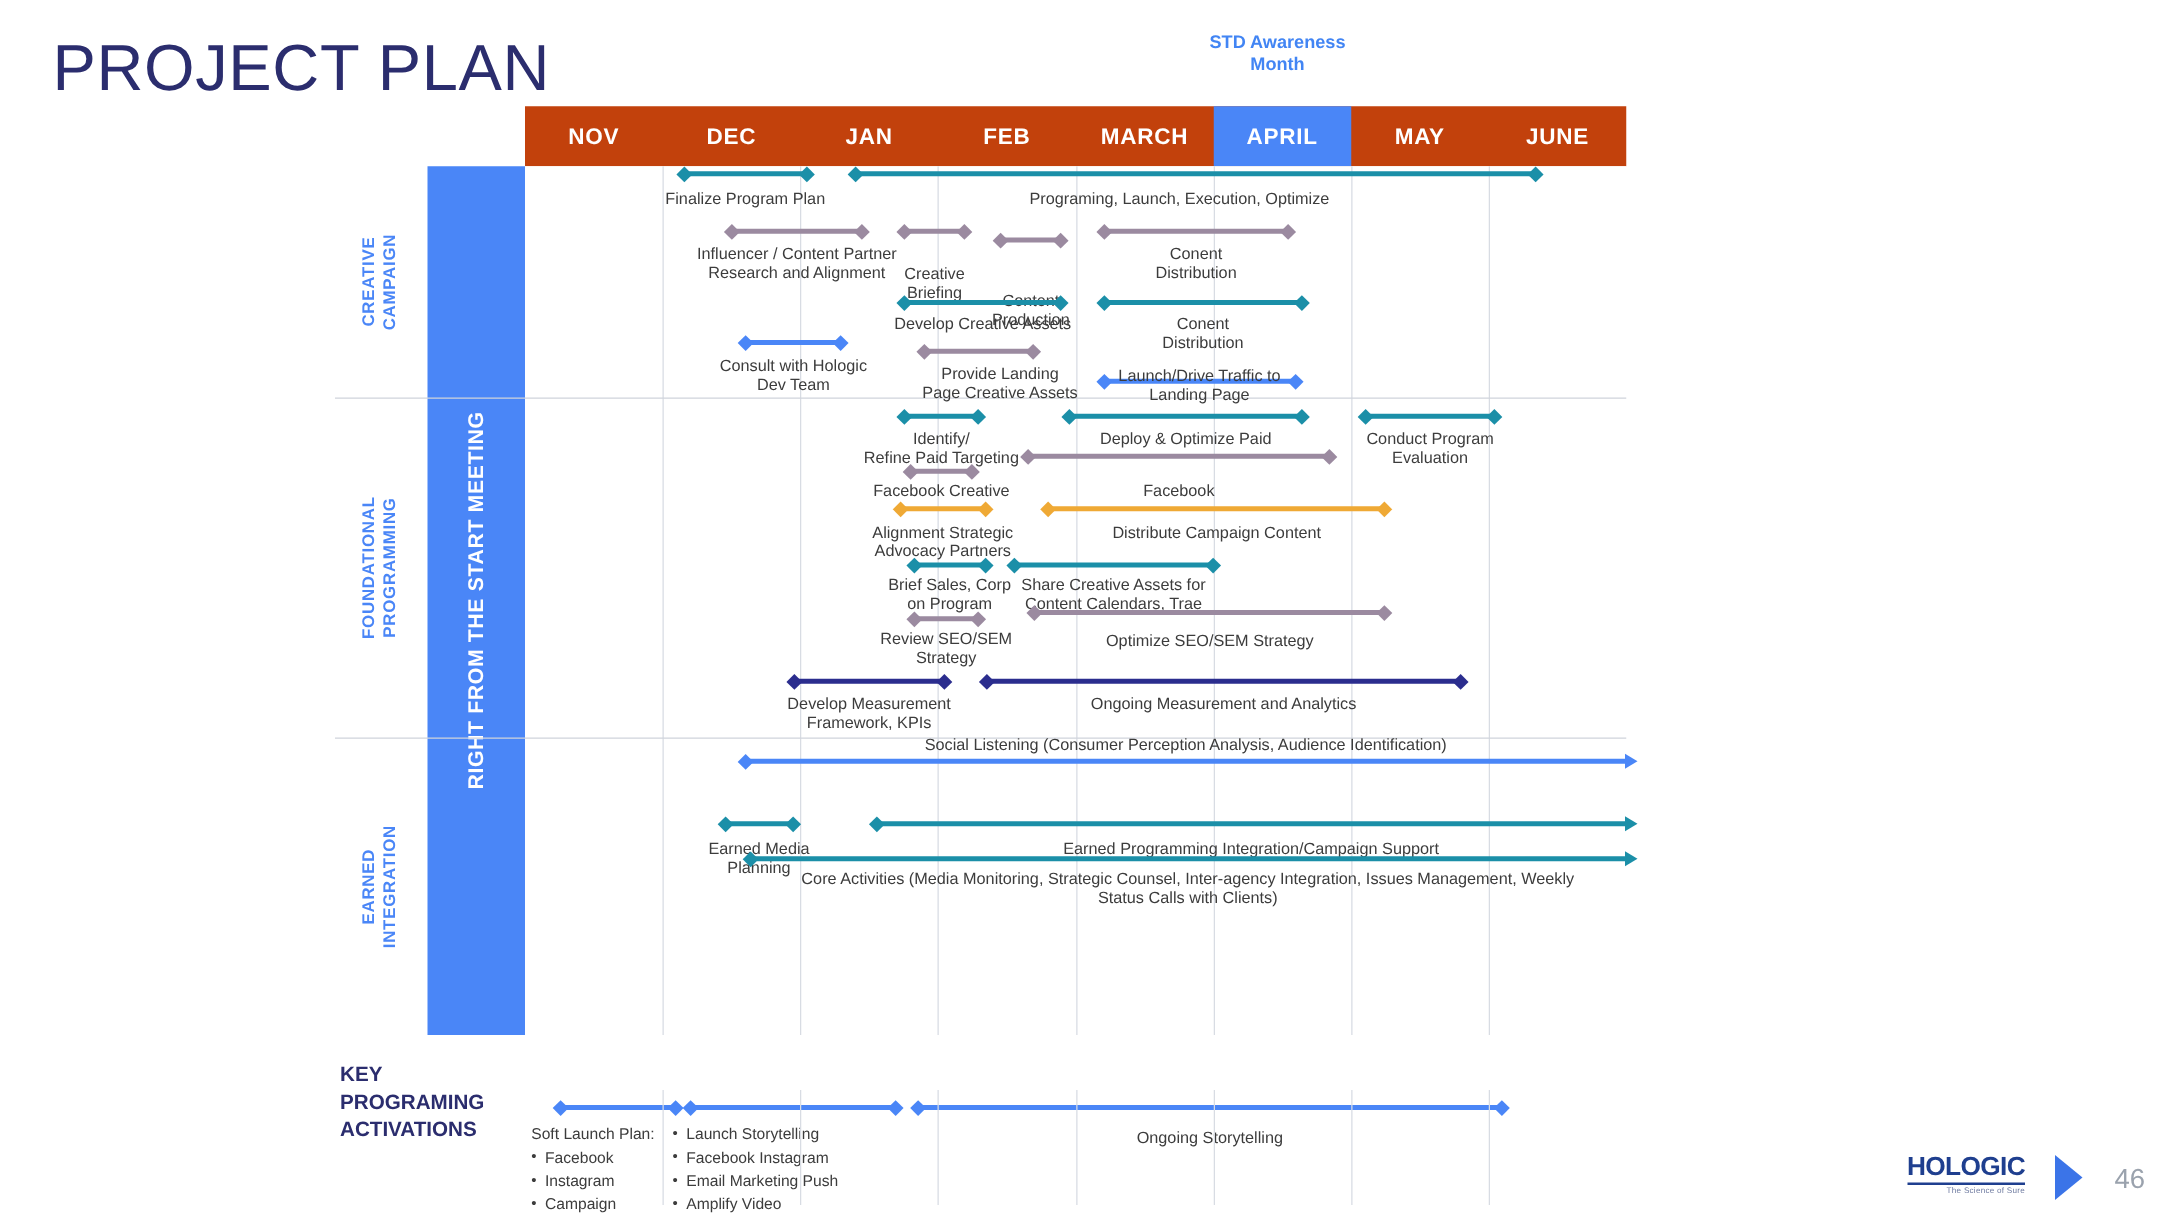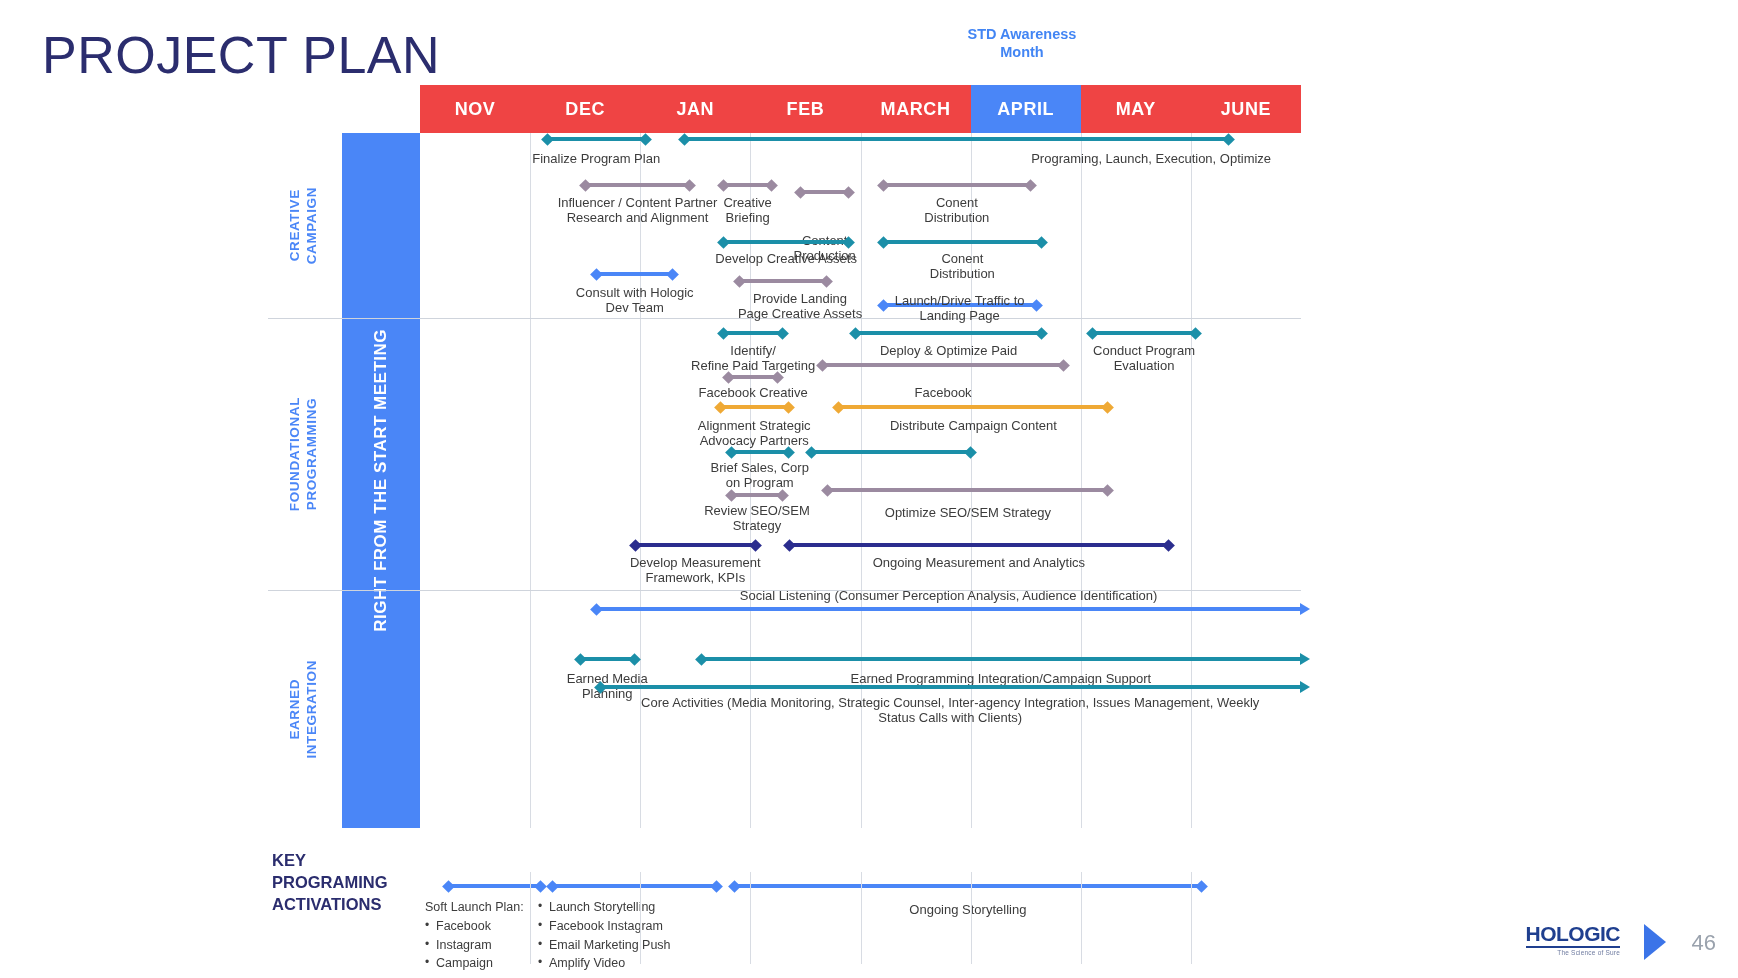--- a/index.html
+++ b/index.html
@@ -22,21 +22,21 @@
   
   .std-note {
     position:absolute; left:963px; top:26px; width:118px;
     text-align:center; color:#4285f4; font-weight:bold;
     font-size:14.5px; line-height:1.22;
   }
 
   
   .months {
     position:absolute; left:420px; top:85px; width:881px; height:48px;
-    background:#ef4444; display:flex;
+    background:#c2410c; display:flex;
   }
   .month {
     flex:1; display:flex; align-items:center; justify-content:center;
     color:#ffffff; font-weight:bold; font-size:18px; letter-spacing:0.6px;
   }
   .month.hl { background:#4a86f7; }
 
   
   .startbar {
     position:absolute; left:342px; top:133px; width:78px; height:695px;
@@ -182,32 +182,32 @@
       <div class="hline" style="top: 457px;"></div>
       <div class="bar" style="left: 126.644px; top: 4px; width: 99.1125px; background: rgb(27, 143, 168);">
         <span class="cap l" style="background: rgb(27, 143, 168);"></span>
         <span class="cap r" style="background: rgb(27, 143, 168);"></span>
       </div>
       <div class="tlabel" style="top: 18px; left: 91.6437px; width: 169.113px;">Finalize Program Plan</div>
       <div class="bar" style="left: 264.3px; top: 4px; width: 545.119px; background: rgb(27, 143, 168);">
         <span class="cap l" style="background: rgb(27, 143, 168);"></span>
         <span class="cap r" style="background: rgb(27, 143, 168);"></span>
       </div>
-      <div class="tlabel" style="top: 18px; left: 236px; width: 615.119px; text-align: right;">Programing, Launch, Execution, Optimize</div>
+      <div class="tlabel" style="top: 18px; left: 216px; width: 615.119px;">Programing, Launch, Execution, Optimize</div>
       <div class="bar" style="left: 165.188px; top: 50px; width: 104.619px; background: rgb(155, 138, 160);">
         <span class="cap l" style="background: rgb(155, 138, 160);"></span>
         <span class="cap r" style="background: rgb(155, 138, 160);"></span>
       </div>
       <div class="tlabel" style="top: 62px; left: 130.188px; width: 174.619px;">Influencer / Content Partner
 Research and Alignment</div>
       <div class="bar" style="left: 302.844px; top: 50px; width: 49.5562px; background: rgb(155, 138, 160);">
         <span class="cap l" style="background: rgb(155, 138, 160);"></span>
         <span class="cap r" style="background: rgb(155, 138, 160);"></span>
       </div>
-      <div class="tlabel" style="top: 62px; left: 267.844px; width: 119.556px;">Creative
+      <div class="tlabel" style="top: 78px; left: 267.844px; width: 119.556px;">Creative
 Briefing</div>
       <div class="bar" style="left: 379.931px; top: 57px; width: 49.5562px; background: rgb(155, 138, 160);">
         <span class="cap l" style="background: rgb(155, 138, 160);"></span>
         <span class="cap r" style="background: rgb(155, 138, 160);"></span>
       </div>
       <div class="tlabel" style="top: 68px; left: 344.931px; width: 119.556px; margin-top: 32px;">Content
 Production</div>
       <div class="bar" style="left: 462.525px; top: 50px; width: 148.669px; background: rgb(155, 138, 160);">
         <span class="cap l" style="background: rgb(155, 138, 160);"></span>
         <span class="cap r" style="background: rgb(155, 138, 160);"></span>
@@ -284,20 +284,22 @@
       <div class="bar" style="left: 310.553px; top: 317px; width: 58.3662px; background: rgb(27, 143, 168);">
         <span class="cap l" style="background: rgb(27, 143, 168);"></span>
         <span class="cap r" style="background: rgb(27, 143, 168);"></span>
       </div>
       <div class="tlabel" style="top: 327px; left: 275.553px; width: 128.366px;">Brief Sales, Corp
 on Program</div>
       <div class="bar" style="left: 390.944px; top: 317px; width: 159.681px; background: rgb(27, 143, 168);">
         <span class="cap l" style="background: rgb(27, 143, 168);"></span>
         <span class="cap r" style="background: rgb(27, 143, 168);"></span>
       </div>
+      <div class="tlabel" style="top: 327px; left: 355.944px; width: 229.681px;">Share Creative Assets for
+Content Calendars, Trae</div>
       <div class="bar" style="left: 310.553px; top: 360px; width: 52.86px; background: rgb(155, 138, 160);">
         <span class="cap l" style="background: rgb(155, 138, 160);"></span>
         <span class="cap r" style="background: rgb(155, 138, 160);"></span>
       </div>
       <div class="tlabel" style="top: 370px; left: 275.553px; width: 122.86px;">Review SEO/SEM
 Strategy</div>
       <div class="bar" style="left: 407.462px; top: 355px; width: 280.819px; background: rgb(155, 138, 160);">
         <span class="cap l" style="background: rgb(155, 138, 160);"></span>
         <span class="cap r" style="background: rgb(155, 138, 160);"></span>
       </div>

